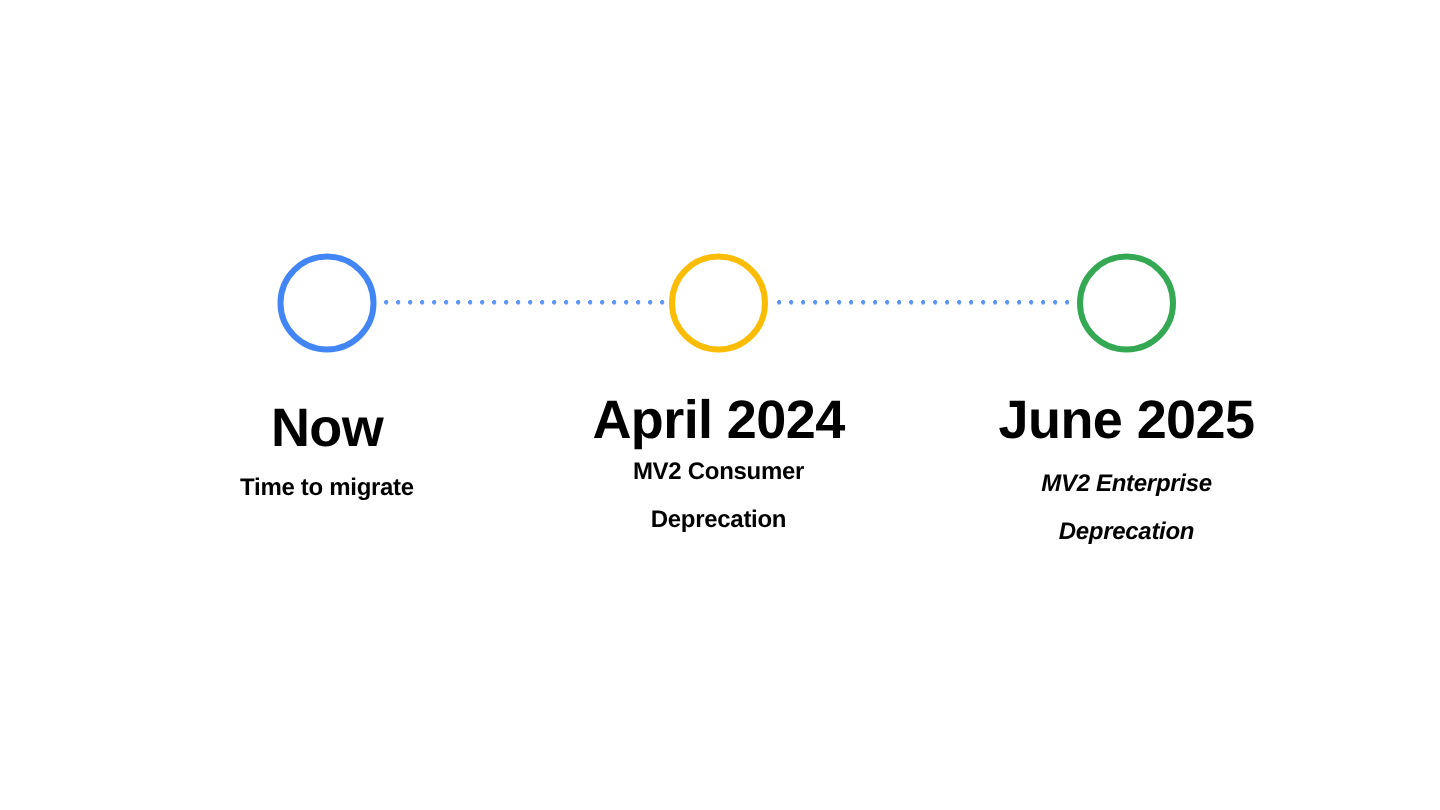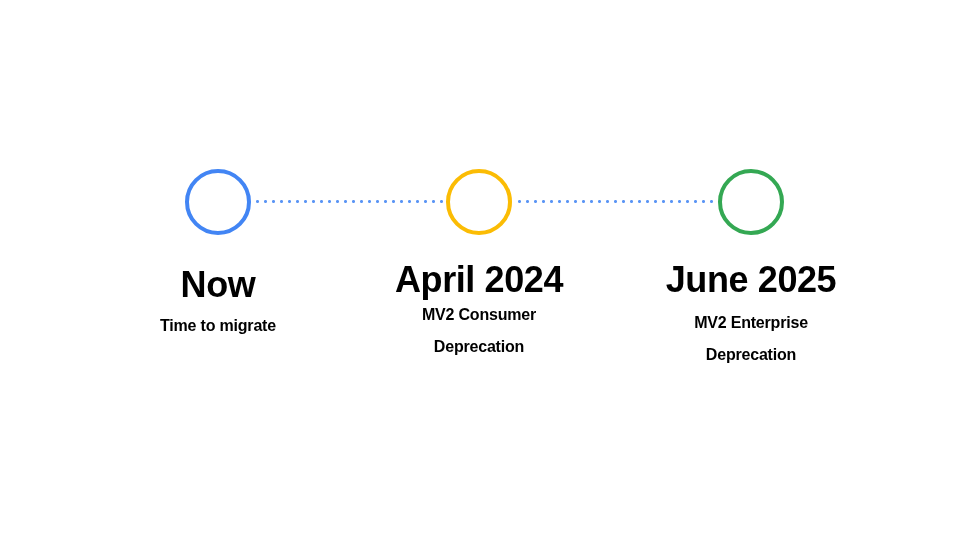--- a/index.html
+++ b/index.html
@@ -109,21 +109,21 @@
     margin: 0;
   }
 
   
   #milestone-now .milestone-text      { top: 266px; }
   #milestone-june2024 .milestone-text { top: 261px; }
   #milestone-june2025 .milestone-text { top: 261px; }
 
   #milestone-now .milestone-subtitle      { margin-top: 6px; }
   #milestone-june2024 .milestone-subtitle { margin-top: 0; }
-  #milestone-june2025 .milestone-subtitle { margin-top: 8px; }
+  #milestone-june2025 .milestone-subtitle { margin-top: 8px; font-style: italic; }
 
   .subtitle-line { display: block; }
 </style>
 </head>
 <body style="background: rgb(255, 255, 255);">
 
 <div id="timeline-figure">
 
   <div class="connector-layer">
     <div class="connector" id="connector-now-june2024" style="background-image: radial-gradient(circle at 1.5px 1.5px, rgb(91, 149, 245) 1.3px, rgba(0, 0, 0, 0) 1.6px);"></div>

